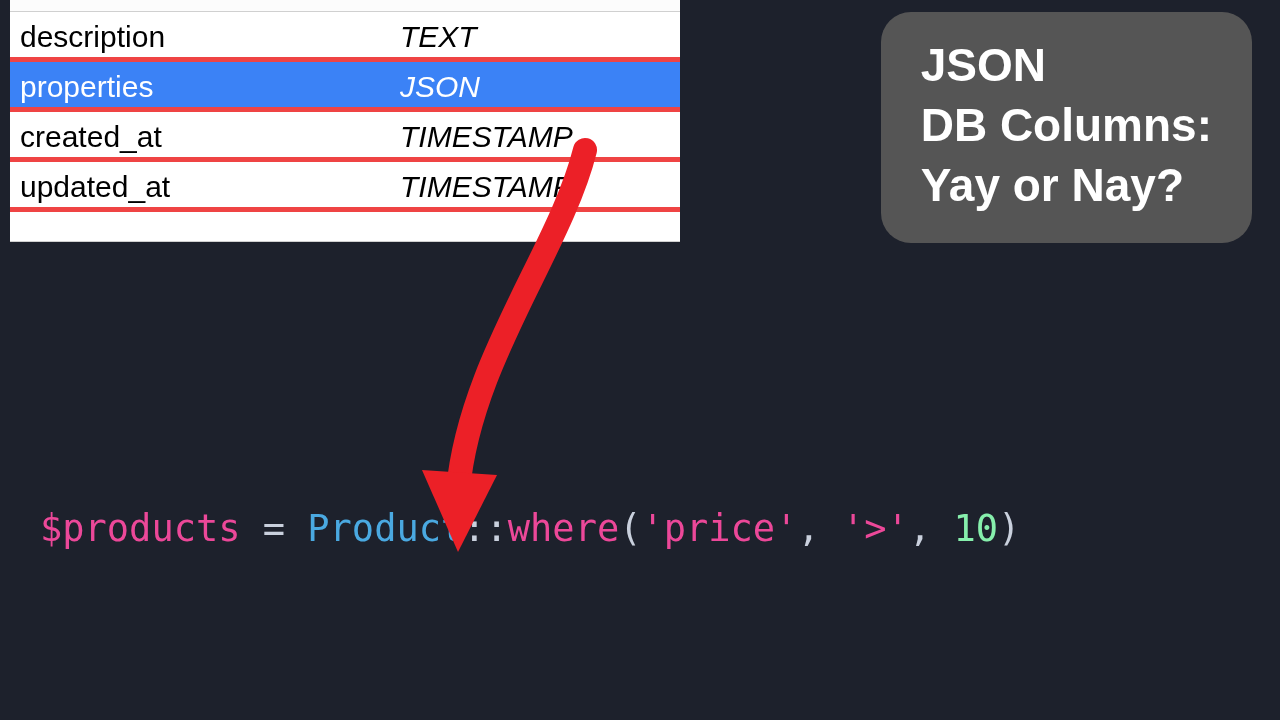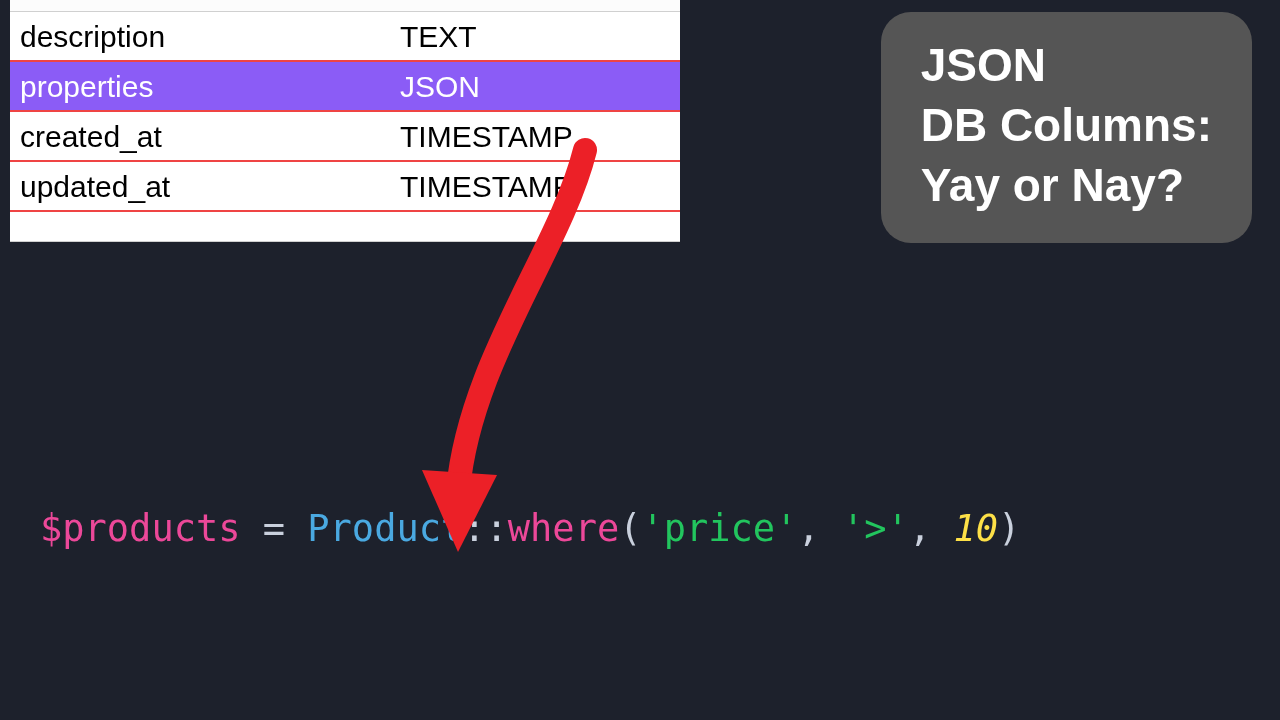--- a/index.html
+++ b/index.html
@@ -18,30 +18,30 @@
     background: #fff;
   }
   .schema .spacer-top {
     height: 12px;
     border-bottom: 1px solid #d0d0d0;
     background: #fcfcfc;
   }
   .schema .row {
     display: flex;
     height: 50px;
-    border-bottom: 2px solid #ef4444;
+    border-bottom: 5px solid #ef4444;
   }
-  .schema .row.sel { background: #8b5cf6; color: #fff; }
+  .schema .row.sel { background: #3b82f6; color: #fff; }
   .schema .cell {
     font-size: 30px;
     line-height: 50px;
     padding-left: 10px;
   }
   .schema .col-name { width: 380px; }
-  .schema .col-type { width: 290px; }
+  .schema .col-type { width: 290px; font-style: italic; }
   .schema .spacer-bot {
     height: 30px;
     background: #fff;
     border-bottom: 1px solid #d0d0d0;
   }
 
   
   .card {
     position: absolute;
     right: 28px; top: 12px;
@@ -62,22 +62,22 @@
     font-family: Menlo, Consolas, "DejaVu Sans Mono", monospace;
     font-size: 37px;
     line-height: 1.55;
     letter-spacing: 0;
     color: #c9d0dd;
     white-space: nowrap;
   }
   .t-var   { color: #ec4899; }  
   .t-class { color: #4aa9e1; }  
   .t-op    { color: #c9d0dd; }  
-  .t-str   { color: #22c55e; text-align: center; }  
-  .t-num   { color: #fde047; font-style: italic; }  
+  .t-str   { color: #ec4899; text-align: center; }  
+  .t-num   { color: #86efac; }  
 
   
   .arrow-wrap {
     position: absolute;
     left: 0; top: 0;
     width: 1280px; height: 720px;
     pointer-events: none;
   }
 </style>
 </head>

